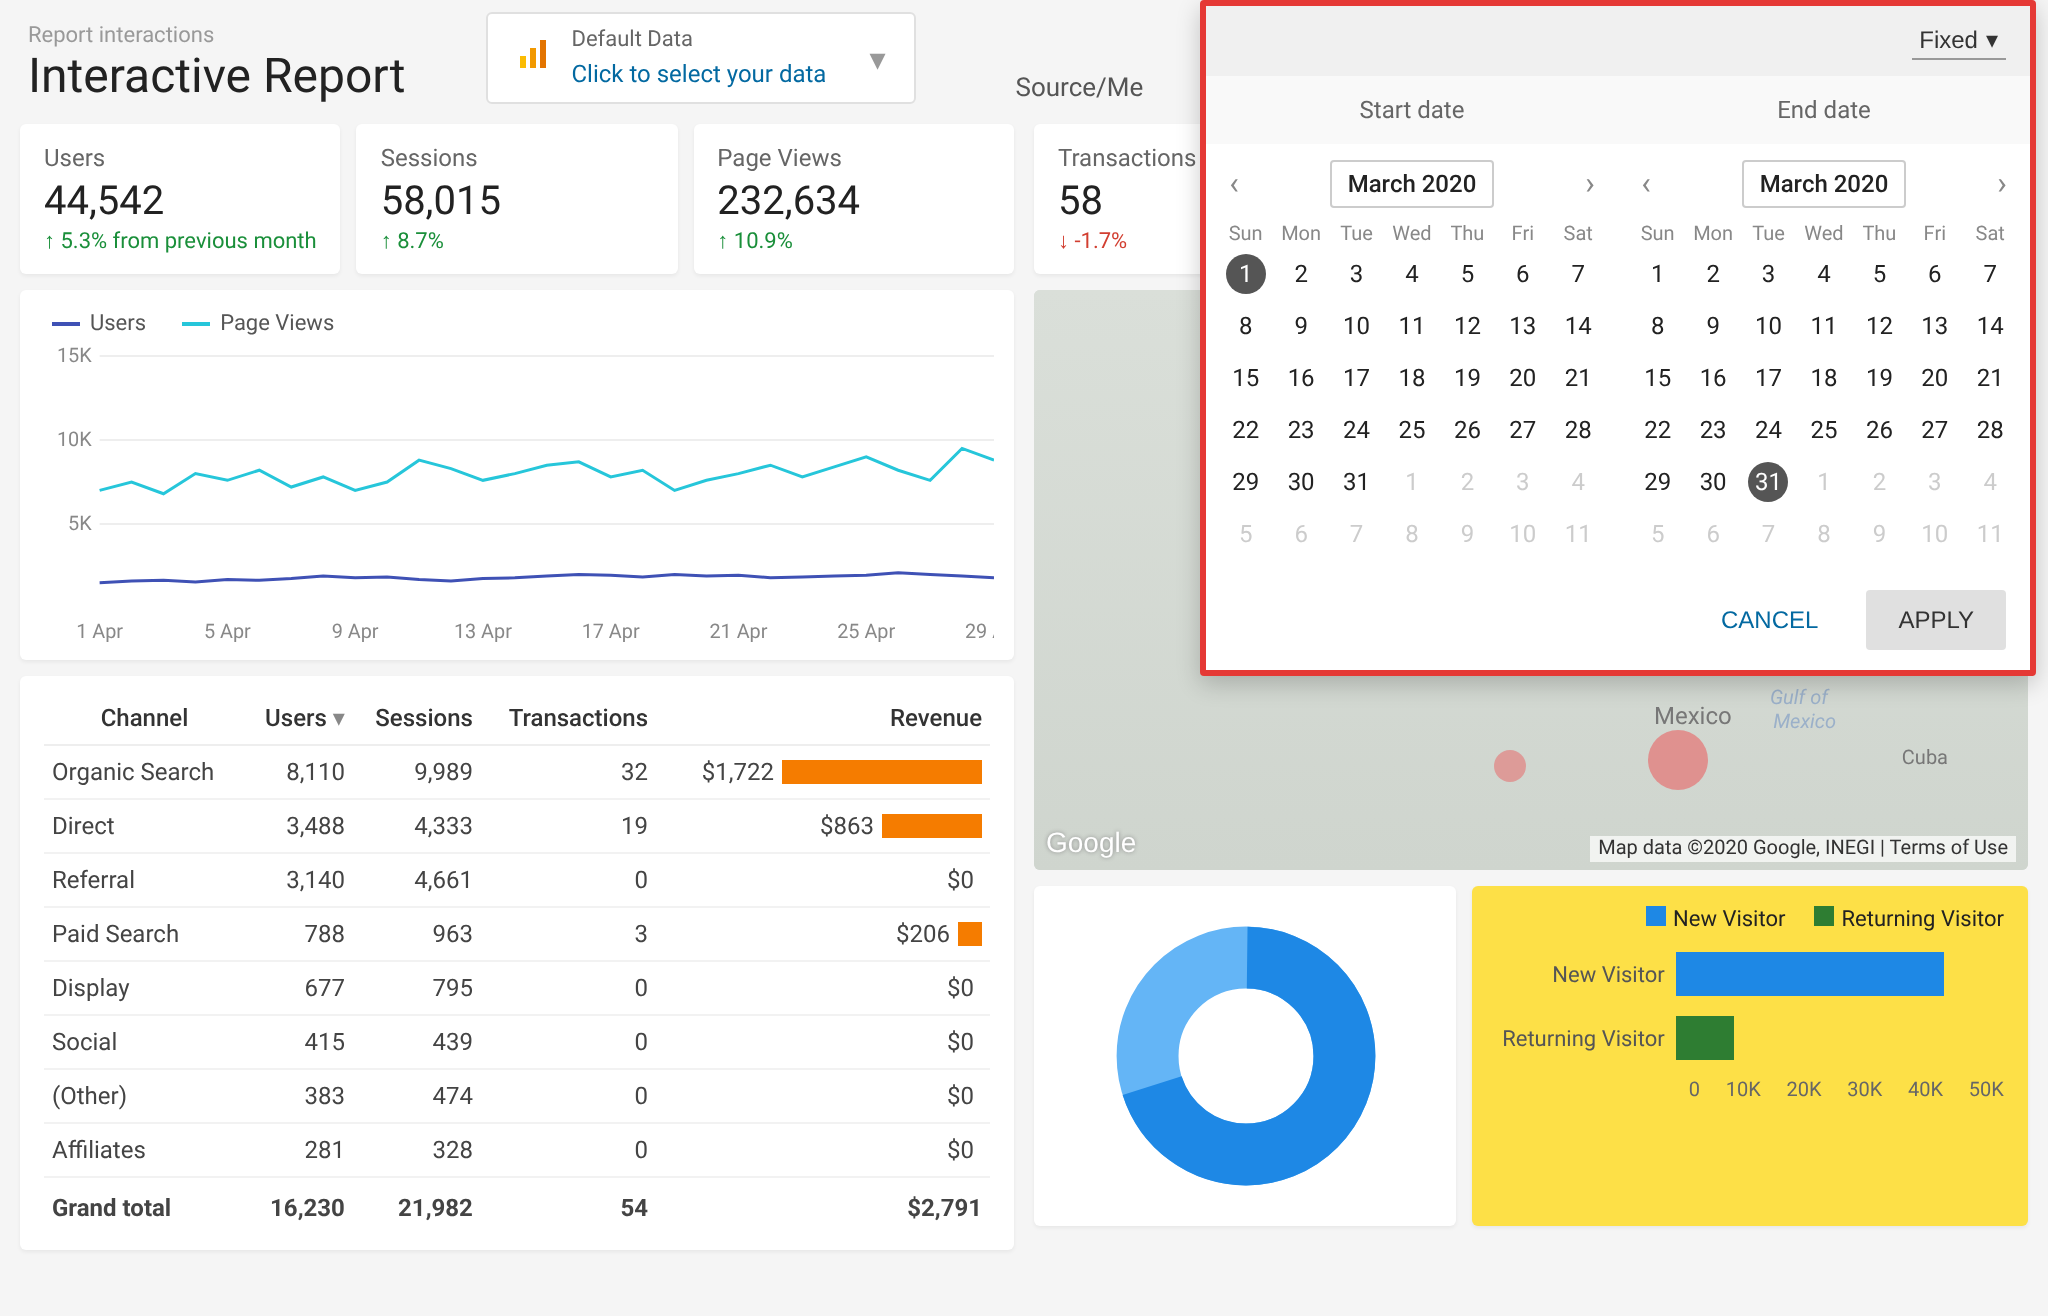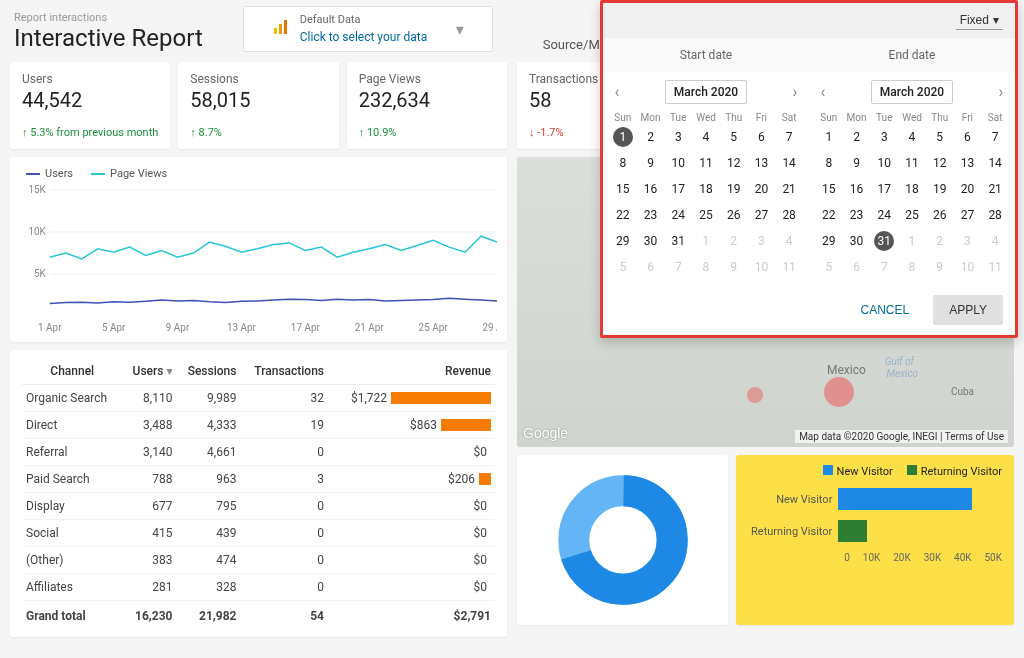--- a/index.html
+++ b/index.html
@@ -1,33 +1,33 @@
 <!DOCTYPE html>
 <html><head>
 <meta charset="utf-8">
 <style>
 * { box-sizing: border-box; margin: 0; padding: 0; }
 body { font-family: -apple-system, "Segoe UI", Roboto, Arial, sans-serif; background: #f5f5f5; width: 1024px; height: 658px; overflow: hidden; position: relative; color: #222; }
 .header { display: flex; align-items: flex-end; padding: 6px 14px 10px; gap: 20px; }
 .header-left { flex: 0 0 auto; }
 .breadcrumb { font-size: 11px; color: #999; }
 .page-title { font-size: 24px; font-weight: 400; }
-.data-selector { display: flex; align-items: center; background: #fff; border: 1px solid #e0e0e0; border-radius: 3px; padding: 6px 28px; width: 250px; gap: 10px; margin-left: 20px;}
+.data-selector { display: flex; align-items: center; background: #fff; border: 1px solid #e0e0e0; border-radius: 3px; padding: 6px 14px; width: 215px; gap: 10px; margin-left: 20px;}
 .data-selector .icon { color: #f29900; font-size: 16px; }
 .data-selector .ds-text small { display:block; font-size:11px; color:#666; }
 .data-selector .ds-text span { font-size:12px; color:#0369a1; }
 .source { margin-left: 30px; font-size: 13px; color: #555; }
 .content { display: flex; gap: 10px; padding: 0 10px; }
 .left { flex: 1; display: flex; flex-direction: column; gap: 8px; }
 .right { flex: 1; display: flex; flex-direction: column; gap: 8px; position: relative; }
 .cards { display: flex; gap: 8px; }
 .card { background: #fff; border-radius: 3px; padding: 10px 12px; flex: 1; box-shadow: 0 1px 2px rgba(0,0,0,0.06); }
 .card .label { font-size: 12px; color: #666; margin-bottom: 2px;}
 .card .value { font-size: 20px; font-weight: 400; }
-.card .delta { font-size: 11px; margin-top: 14px; }
+.card .delta { font-size: 11px; margin-top: 2px; }
 .delta.up { color: #1a8f3a; }
 .delta.up::before { content: "↑ "; }
 .delta.down { color: #d23f31; }
 .delta.down::before { content: "↓ "; }
 .chart-card { background: #fff; border-radius: 3px; padding: 8px 10px 4px; box-shadow: 0 1px 2px rgba(0,0,0,0.06); }
 .legend { display: flex; gap: 18px; font-size: 11px; color: #555; padding: 2px 6px 4px; }
 .legend .item { display:flex; align-items:center; gap:5px; }
 .legend .swatch { width: 14px; height: 2px; display:inline-block; }
 .line-chart { width: 100%; height: 150px; }
 .table-card { background: #fff; border-radius: 3px; padding: 8px 12px; box-shadow: 0 1px 2px rgba(0,0,0,0.06); font-size: 12px; }

